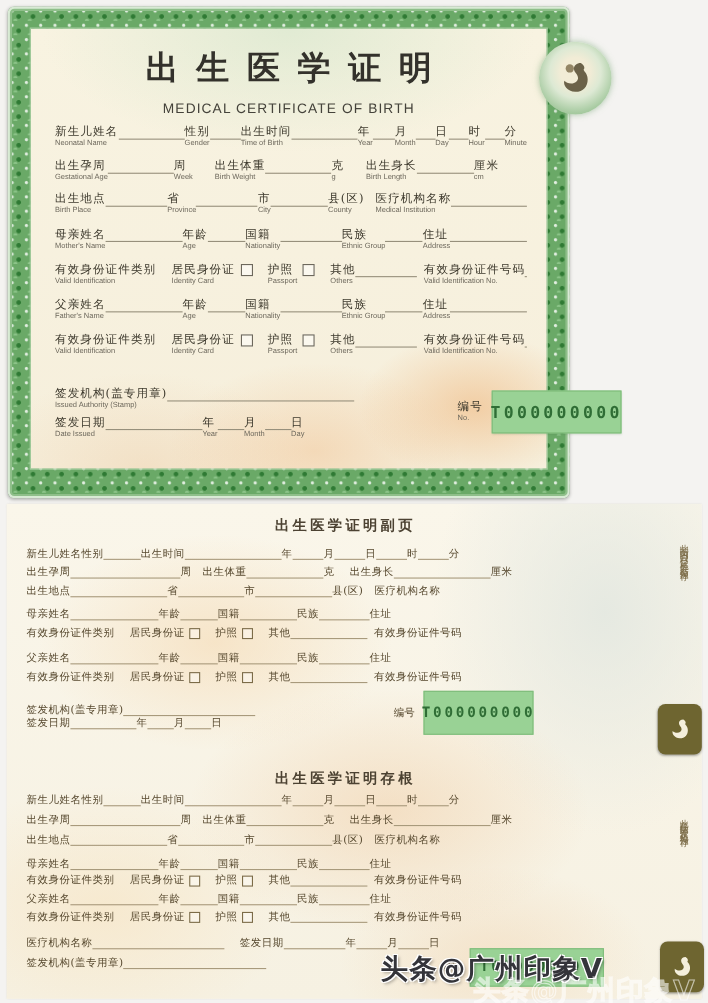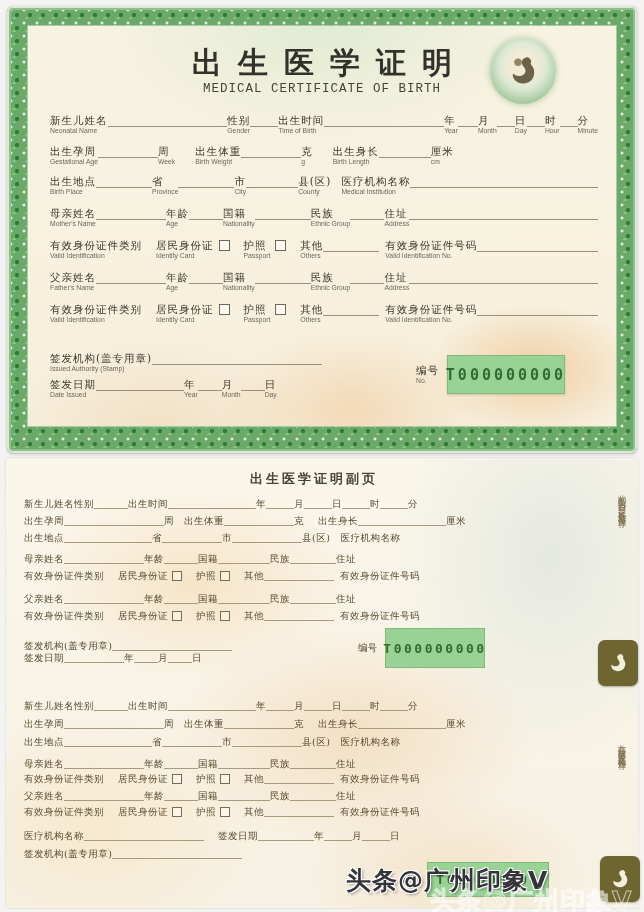--- a/index.html
+++ b/index.html
@@ -4,21 +4,21 @@
 <style>
   html,body { margin:0; padding:0; }
   body {
     width:644px; height:912px; position:relative; overflow:hidden;
     background:#f4f3f1;
     font-family:"DejaVu Sans", sans-serif;
   }
 
   
   .cert {
-    position:absolute; left:7px; top:6px; width:630px; height:447px;
+    position:absolute; left:7px; top:6px; width:511px; height:447px;
     background-color:#6aa967;
     background-image:
       radial-gradient(circle at 4px 4px, rgba(255,255,255,.8) 1px, transparent 1.9px),
       radial-gradient(circle at 10px 9px, #2f7a34 1.7px, transparent 2.5px),
       radial-gradient(circle at 7px 13px, #8cc489 1.5px, transparent 2.3px);
     background-size:13px 13px;
     border-radius:6px;
     box-shadow: 0 0 0 2px #d9ead5 inset, 0 0 0 4px #8fbf8a inset, 0 1px 3px rgba(0,0,0,.25);
   }
   .cert-inner {
@@ -30,23 +30,23 @@
       radial-gradient(300px 150px at 50% 0%, rgba(206,228,200,.55), transparent 75%),
       linear-gradient(#f8f3e1,#f6efdc);
     border:1px solid #a5cda1;
   }
   .cert-title {
     text-align:center; margin:20px 0 0 0;
     font-size:30px; line-height:34px; letter-spacing:16px; text-indent:16px;
     color:#33312b; font-weight:bold; font-family:"DejaVu Serif", serif;
   }
   .cert-sub {
-    text-align:center; margin-top:2px;
+    text-align:center; margin-top:12px;
     font-size:12.5px; letter-spacing:1px; color:#45433b;
-    font-family:Liberation Mono, monospace;
+    font-family:Liberation Sans, sans-serif;
   }
   .emblem {
     position:absolute; left:462px; top:12px; width:66px; height:66px; border-radius:50%;
     background:radial-gradient(circle at 50% 42%, #f2ecd6 0 26%, #dde9d4 46%, #a8cba2 72%, #86b583 100%);
     box-shadow:0 0 6px rgba(110,160,110,.55);
     display:flex; align-items:center; justify-content:center;
   }
   .cert-body { position:absolute; left:22px; right:18px; top:88px; }
 
   .row { display:flex; align-items:flex-start; }
@@ -536,20 +536,21 @@
     <span class="sbox2">T000000000</span>
   </div>
   <div class="vnote vnote1">此副页由户口登记机关粘贴保存</div>
   <div class="logo-sq logo1">
     <svg width="26" height="26" viewBox="0 0 32 32">
       <path d="M20 5c-3 0-5 2-5 4 0 3 3 4 3 7 0 2-2 4-5 4-2 0-4-1-5-2-1 3 2 8 8 8 6 0 9-4 9-9 0-4-2-5-3-7 1-1 1-3-2-5z" fill="#f4efdc"></path>
     </svg>
   </div>
 
   <div class="sec sec2">
+    <div class="sec-title">出生医学证明存根</div>
 
     <div class="row m6">
       <span class="cn2">新生儿姓名</span>
       <span class="ln2 fx"></span>
       <span class="cn2">性别</span>
       <span class="ln2 w34"></span>
       <span class="cn2">出生时间</span>
       <span class="ln2 w88"></span>
       <span class="cn2">年</span>
       <span class="ln2 w28"></span>

